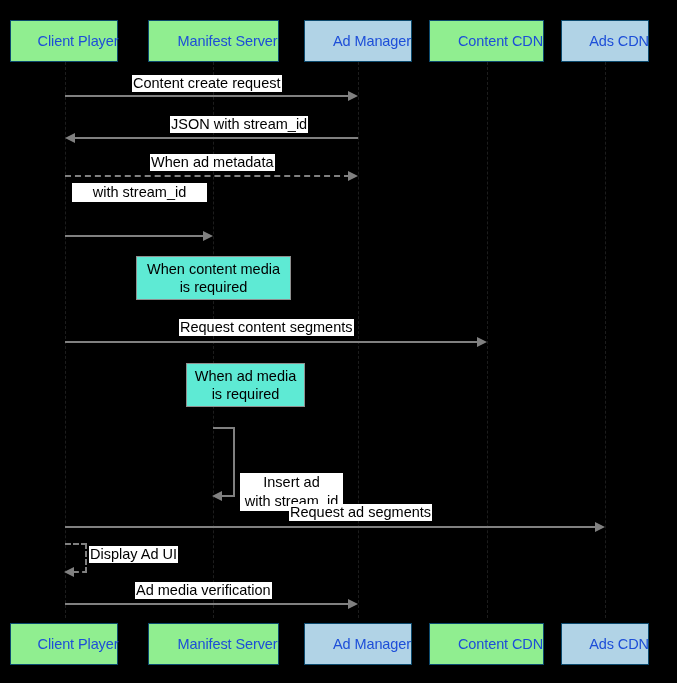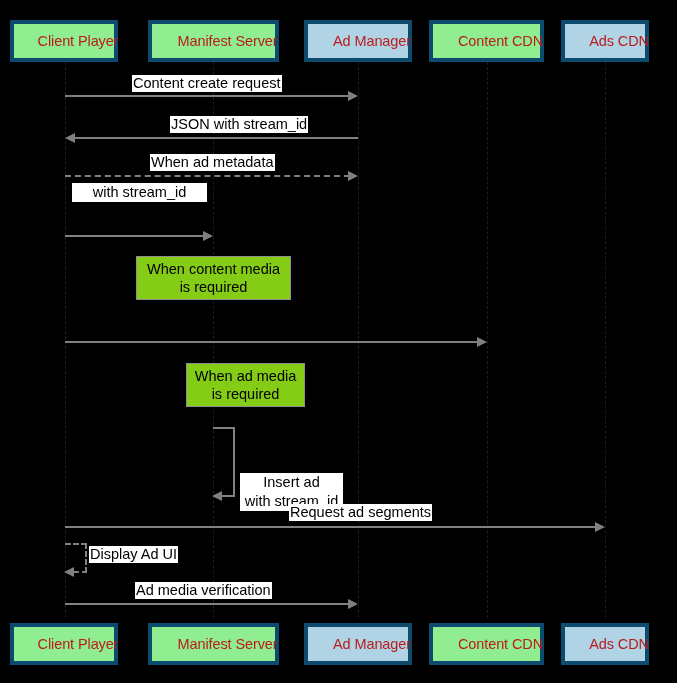--- a/index.html
+++ b/index.html
@@ -17,34 +17,34 @@
   #diagram {
     position: absolute;
     left: 0;
     top: 0;
     width: 677px;
     height: 683px;
   }
   .participant-box {
     position: absolute;
     box-sizing: border-box;
-    border: 4px solid #0c4a6e;
+    border: 1px solid #0c4a6e;
     display: flex;
     align-items: center;
     justify-content: center;
     font-size: 14.5px;
-    color: #b91c1c;
+    color: #1d4ed8;
     letter-spacing: -0.1px;
     white-space: nowrap;
     padding-left: 28px;
   }
   .note-box {
     position: absolute;
     box-sizing: border-box;
-    background: #84cc16;
+    background: #5eead4;
     border: 1px solid #8f8f8f;
     display: flex;
     flex-direction: column;
     align-items: center;
     justify-content: center;
     font-size: 14.5px;
     color: #000000;
     line-height: 18px;
     white-space: nowrap;
     text-align: center;
@@ -156,20 +156,21 @@
     <div>with stream_id</div>
   </div>
 
   <div class="note-box" style="left:136px; top:256px; width:155px; height:44px;">
     <div>When content media</div>
     <div>is required</div>
   </div>
 
   <div class="arrow-line" style="left:65px; top:341px; width:414px;"></div>
   <div class="arrow-head right" style="left:477px; top:337px;"></div>
+  <div class="msg-label" style="left:179px; top:319px;">Request content segments</div>
 
   <div class="note-box" style="left:154px; top:363px; width:119px; height:44px;margin-left:32px;">
     <div>When ad media</div>
     <div>is required</div>
   </div>
 
   <div class="loop-seg loop-h" style="left:213px; top:427px; width:22px;"></div>
   <div class="loop-seg loop-v" style="left:233px; top:427px; height:70px;"></div>
   <div class="loop-seg loop-h" style="left:222px; top:495px; width:13px;"></div>
   <div class="arrow-head left" style="left:212px; top:491px;"></div>

